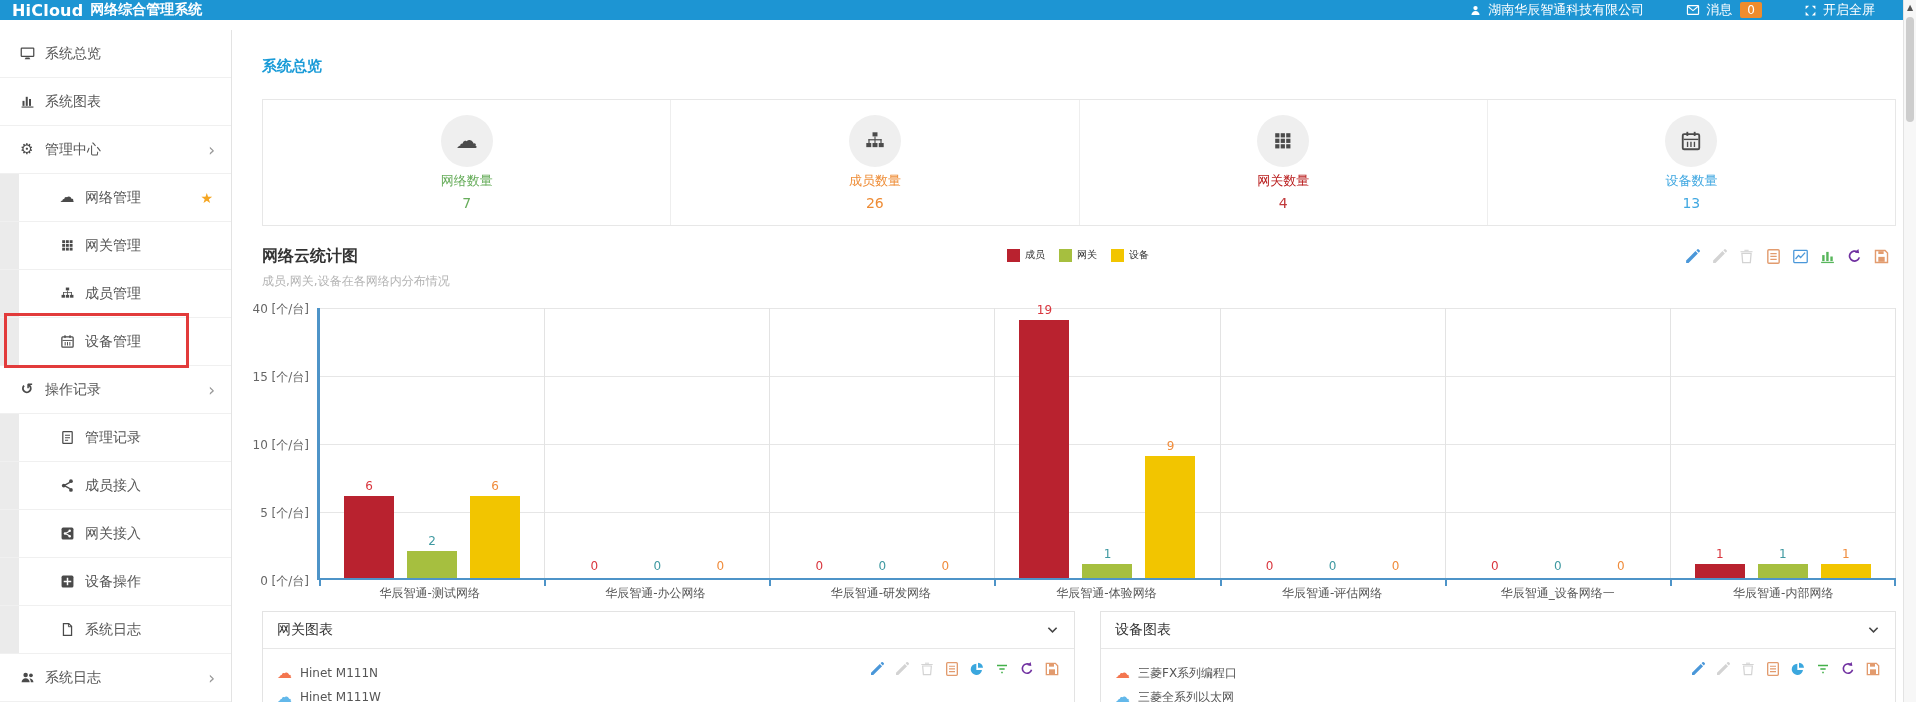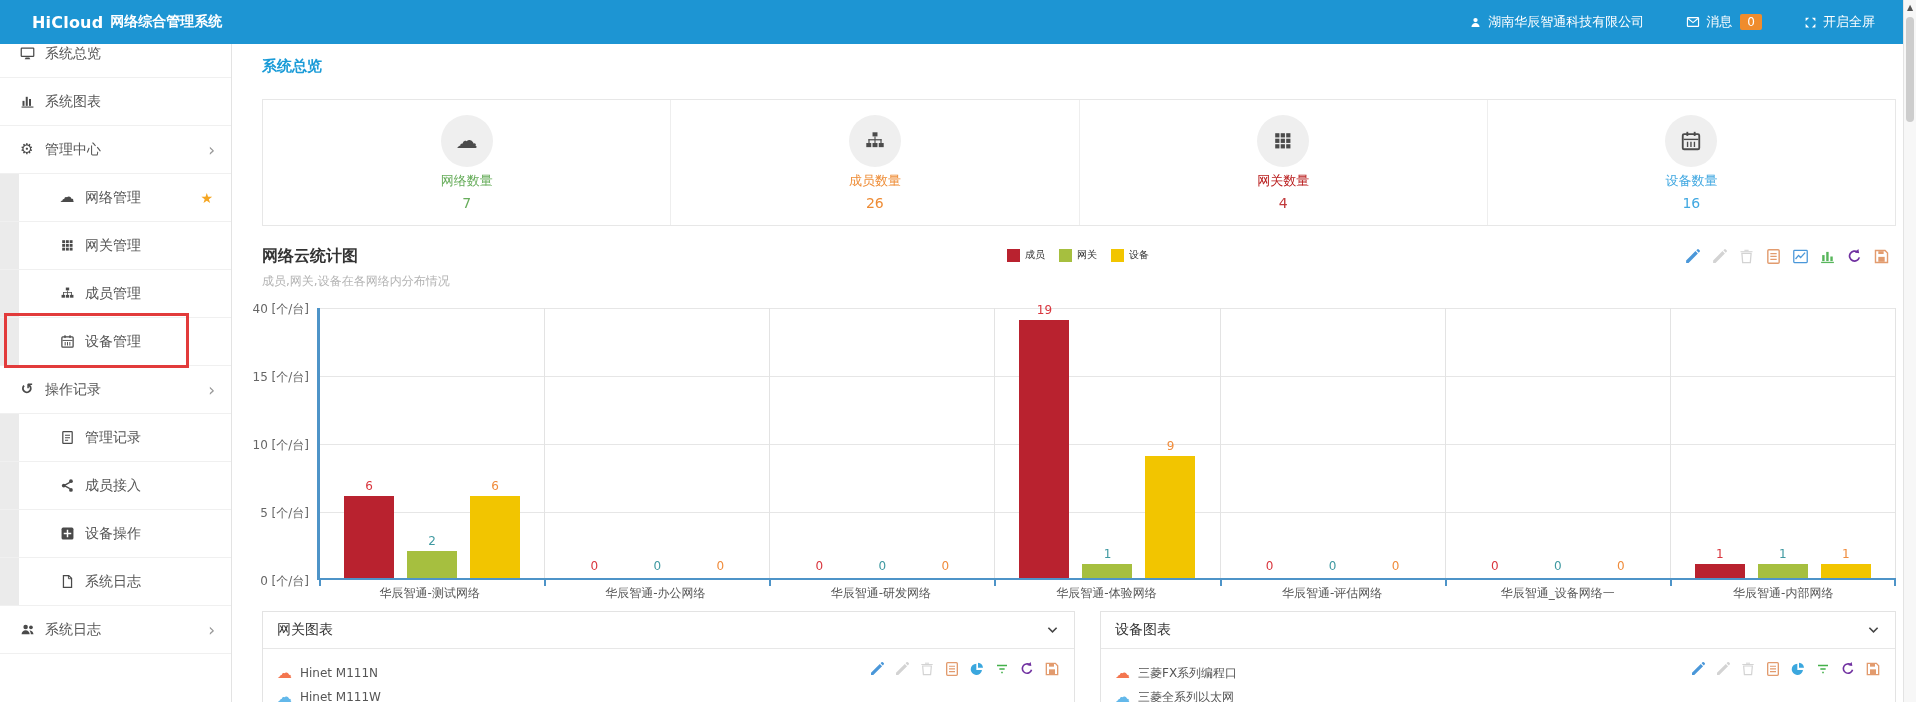--- a/index.html
+++ b/index.html
@@ -1,23 +1,23 @@
 <!DOCTYPE html>
 <html style="--navbar-bg: #1d95d3; --title-color: #1a9bd7; --badge-bg: #ef8c2d; --annotation: #e23b3b; --axis: #4e94c8;"><head>
 <meta charset="utf-8">
 <style>
   * { box-sizing: border-box; margin: 0; padding: 0; }
   html,body { width:1916px; height:702px; overflow:hidden; background:#fff;
     font-family:"DejaVu Sans","Liberation Sans",sans-serif; }
   body { position:relative; font-size:14px; color:#555; }
 
   
-  .navbar { position:absolute; left:0; top:0; right:13px; height:44px;
+  .navbar { position:absolute; left:0; top:0; right:13px; height:20px;
     background:var(--navbar-bg,#1d95d3); color:#fff; display:flex; align-items:center;
-    padding:0 28px 0 32px; z-index:5; }
+    padding:0 28px 0 12px; z-index:5; }
   .brand { font-size:16px; font-weight:bold; letter-spacing:.2px; }
   .brand-suffix { font-size:14px; margin-left:7px; font-weight:bold; }
   .nav-right { margin-left:auto; display:flex; align-items:center; gap:42px; font-size:13px; }
   .nav-item { display:flex; align-items:center; gap:6px; cursor:pointer; }
   .badge { background:var(--badge-bg,#ef8c2d); color:#fff; font-size:12px; line-height:16px;
     padding:0 7px; border-radius:2px; margin-left:2px; }
 
   
   .sidebar { position:absolute; left:0; top:30px; width:232px; bottom:0;
     background:#fff; border-right:1px solid #e3e3e3; }
@@ -250,20 +250,35 @@
           <path d="M7.2 10.5l8-4.4 1 1.8-8 4.4zM7.2 13.5l8 4.4 1-1.8-8-4.4z"></path>
         </svg>
       </span>
       <span>成员接入</span>
     </div>
     <div class="side-item sub">
       <div class="gutter"></div>
       <span class="icon">
         <svg viewBox="0 0 24 24" width="1em" height="1em" fill="currentColor">
           <rect x="2.5" y="2.5" width="19" height="19" rx="2.5"></rect>
+          <g fill="#fff">
+            <circle cx="15.5" cy="7.5" r="2"></circle>
+            <circle cx="8" cy="12" r="2"></circle>
+            <circle cx="15.5" cy="16.5" r="2"></circle>
+            <path d="M8.8 10.9l6-3.2.8 1.5-6 3.2zM8.8 13.1l6 3.2.8-1.5-6-3.2z"></path>
+          </g>
+        </svg>
+      </span>
+      <span>网关接入</span>
+    </div>
+    <div class="side-item sub">
+      <div class="gutter"></div>
+      <span class="icon">
+        <svg viewBox="0 0 24 24" width="1em" height="1em" fill="currentColor">
+          <rect x="2.5" y="2.5" width="19" height="19" rx="2.5"></rect>
           <path d="M10.8 6h2.4v12h-2.4z" fill="#fff"></path>
           <path d="M6 10.8h12v2.4H6z" fill="#fff"></path>
         </svg>
       </span>
       <span>设备操作</span>
     </div>
     <div class="side-item sub">
       <div class="gutter"></div>
       <span class="icon">
         <svg viewBox="0 0 24 24" width="1em" height="1em" fill="currentColor">
@@ -343,21 +358,21 @@
               <svg viewBox="0 0 24 24" width="1em" height="1em" fill="currentColor">
                 <rect x="3" y="4.5" width="18" height="16.5" rx="1.5" fill="none" stroke="currentColor" stroke-width="2"></rect>
                 <rect x="7" y="2" width="2" height="4.5"></rect>
                 <rect x="15" y="2" width="2" height="4.5"></rect>
                 <path d="M4 9.5h16V11H4z"></path>
                 <path d="M7.5 12.8h1.5v5.7H7.5zM11.2 12.8h1.5v5.7h-1.5zM15 12.8h1.5v5.7H15z"></path>
               </svg>
             </span>
           </div>
           <div class="stat-label" style="color: rgb(65, 168, 225);">设备数量</div>
-          <div class="stat-value" style="color: rgb(65, 168, 225);">16</div>
+          <div class="stat-value" style="color: rgb(65, 168, 225);">13</div>
         </div>
       </div>
 
     <div class="chart-head">
       <div class="chart-title">网络云统计图</div>
       <div class="chart-subtitle">成员,网关,设备在各网络内分布情况</div>
       <div class="legend" id="legend">
           <span class="legend-item">
             <span class="legend-sq" style="background: rgb(185, 34, 47);"></span>
             <span>成员</span>

